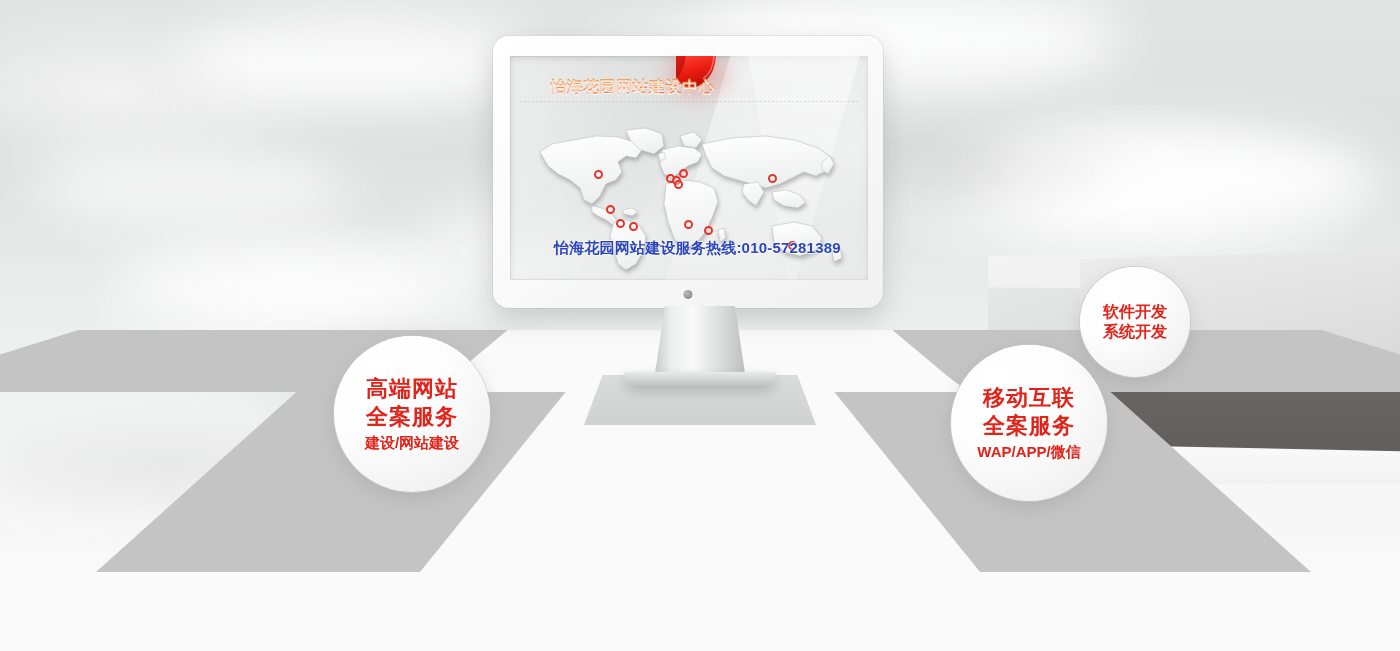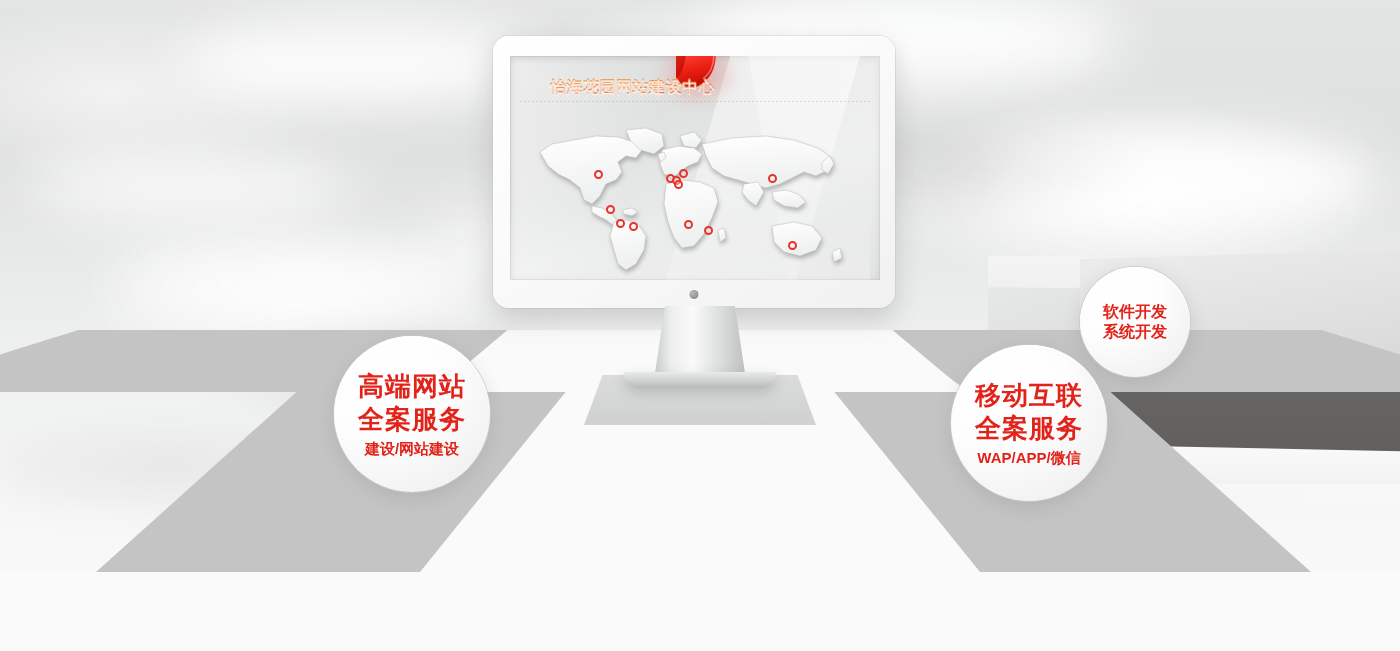--- a/index.html
+++ b/index.html
@@ -56,21 +56,21 @@
     left:1048px;top:444px;width:352px;height:40px;
     background:linear-gradient(180deg,#fafafa 0%,#f2f2f2 100%);
     clip-path:polygon(0 0, 100% 18%, 100% 100%, 0 100%);
   }
 
   
   .floor{position:absolute;left:0;top:330px;width:1400px;height:321px;overflow:hidden;}
   .tile{position:absolute;}
 
   
-  .monitor{position:absolute;left:493px;top:36px;width:390px;height:272px;padding-left:12px;}
+  .monitor{position:absolute;left:493px;top:36px;width:390px;height:272px;}
   .mon-bezel{
     position:absolute;inset:0;border-radius:16px;
     background:linear-gradient(150deg,#ffffff 0%,#fbfbfb 40%,#f1f1f1 100%);
     box-shadow:0 10px 26px rgba(120,120,120,.30), 0 1px 0 #fff inset, 0 0 0 1px rgba(215,215,215,.55);
   }
   .mon-screen{
     position:absolute;left:17px;top:20px;right:15px;bottom:28px;
     overflow:hidden;
     background:
       linear-gradient(115deg, rgba(255,255,255,.55) 0%, rgba(255,255,255,0) 38%),
@@ -142,21 +142,21 @@
       radial-gradient(circle at 30% 24%, #ffffff 0%, #fdfdfd 42%, #f4f4f4 72%, #ececec 100%);
     box-shadow:0 0 0 1px rgba(200,200,200,.75), 0 6px 18px rgba(120,120,120,.22),
                0 2px 0 rgba(255,255,255,.9) inset;
   }
   .circ .l1,.circ .l2{font-weight:bold;line-height:1.28;white-space:nowrap;}
   .circ .l3{line-height:1.3;white-space:nowrap;}
 
   .c-small{width:110px;height:110px;}
   .c-small .l1,.c-small .l2{font-size:16px;}
   .c-big{width:156px;height:156px;}
-  .c-big .l1,.c-big .l2{font-size:26px;letter-spacing:1px;}
+  .c-big .l1,.c-big .l2{font-size:22px;letter-spacing:1px;}
   .c-big .l3{font-size:15px;font-weight:bold;margin-top:2px;}
 
   #c1{left:217px;top:273px;}
   #c2{left:334px;top:336px;}
   #c3{left:951px;top:345px;}
   #c4{left:1080px;top:267px;}
 </style>
 </head>
 <body>
 
@@ -284,20 +284,21 @@
         <div class="pin" style="left:144px;top:52px;"></div>
         <div class="pin" style="left:150px;top:54px;"></div>
         <div class="pin" style="left:157px;top:47px;"></div>
         <div class="pin" style="left:152px;top:58px;"></div>
         <div class="pin" style="left:162px;top:98px;"></div>
         <div class="pin" style="left:182px;top:104px;"></div>
         <div class="pin" style="left:246px;top:52px;"></div>
         <div class="pin" style="left:266px;top:119px;"></div>
       </div>
 
+      <div class="hotline">怡海花园网站建设服务热线:010-57281389</div>
     </div>
 
     <div class="mon-led"></div>
   </div>
 
   <div class="stand-pad"></div>
   <div class="stand-neck"></div>
   <div class="stand-base"></div>
 
 

